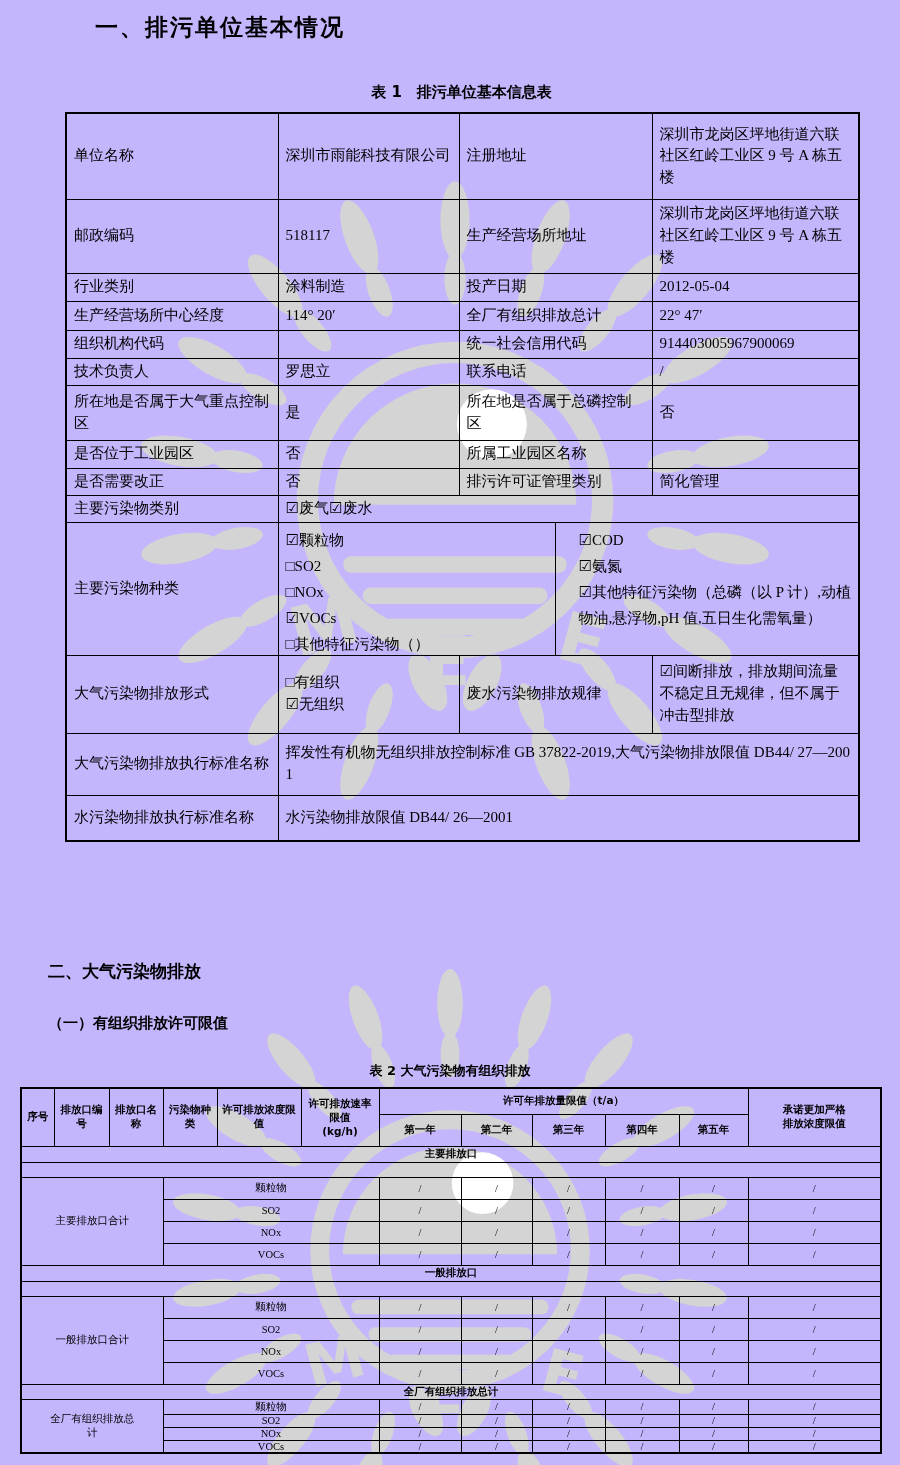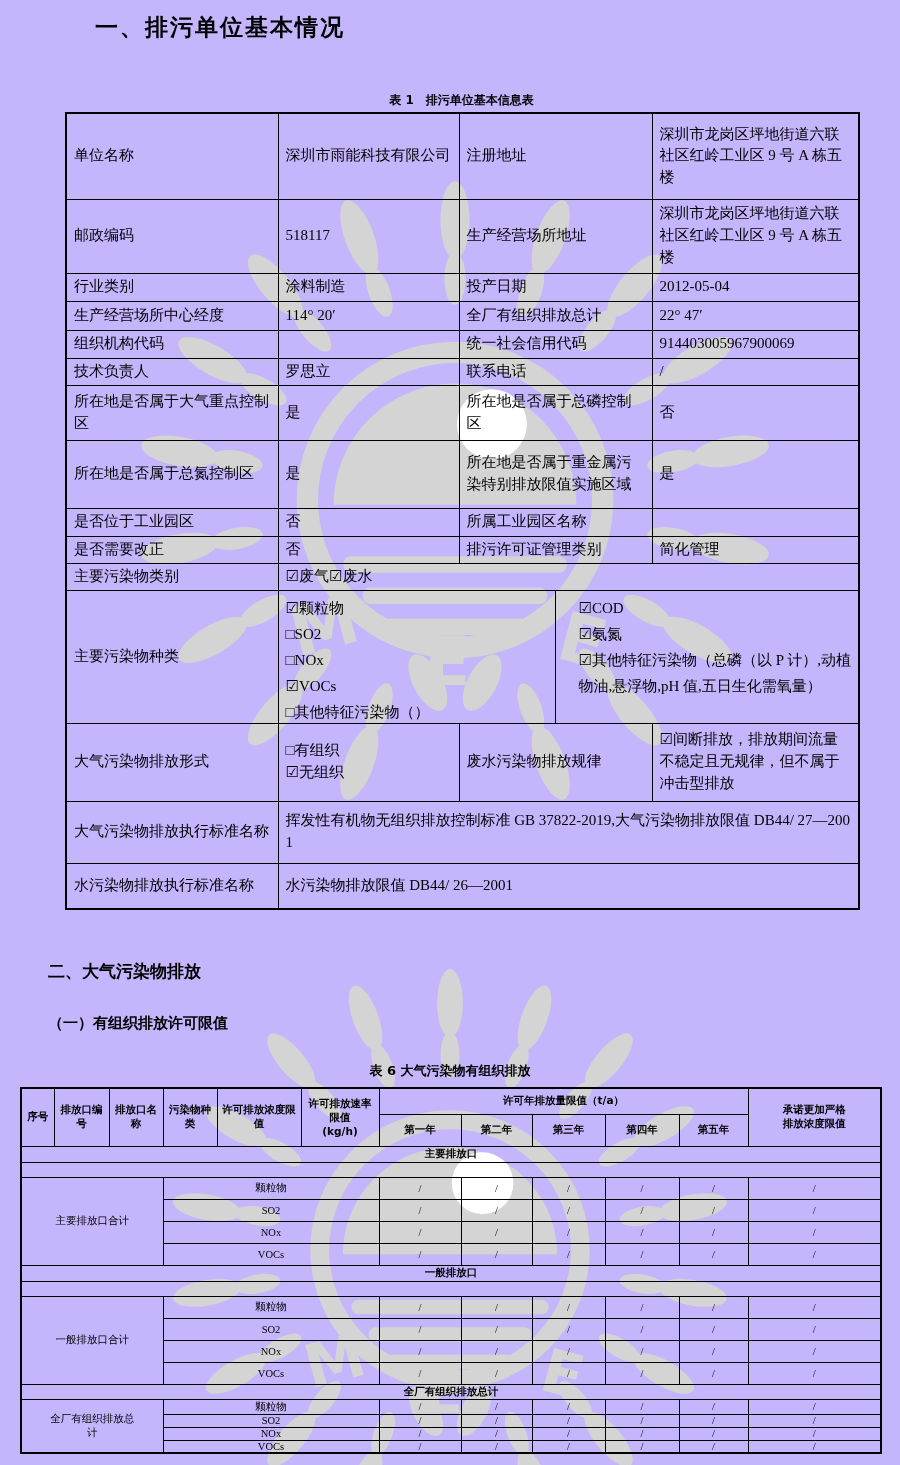--- a/index.html
+++ b/index.html
@@ -3,21 +3,21 @@
 <meta charset="utf-8">
 <style>
   html,body { margin:0; padding:0; background:#fff; }
   .page { position:relative; width:900px; height:1465px; background:#c4b5fd; overflow:hidden;
           font-family:"Liberation Serif","DejaVu Serif",serif; color:#000; }
   .wm { position:absolute; z-index:0; }
   .layer { position:absolute; z-index:1; }
   .hei { font-family:"DejaVu Sans","Liberation Sans",sans-serif; font-weight:bold; }
 
   #main-title { left:95px; top:12px; font-size:23px; letter-spacing:2px; }
-  #t1-caption { left:65px; top:92px; width:793px; text-align:center; font-size:12px; }
+  #t1-caption { left:65px; top:83px; width:793px; text-align:center; font-size:15px; }
   #sec2-title { left:48px; top:960px; font-size:17px; }
   #sec2-sub   { left:48px; top:1014px; font-size:15px; }
   #t2-caption { left:20px; top:1062px; width:860px; text-align:center; font-size:13px; }
 
   table { border-collapse:collapse; table-layout:fixed; background:transparent; }
   .t1 { left:65px; top:112px; width:793px; border:2px solid #000; }
   .t1 td { border:1px solid #000; font-size:15px; line-height:1.45;
            padding:2px 7px; vertical-align:middle; word-break:break-all; }
   .pre { white-space:pre-line; }
   .nopad { padding:0 !important; }
@@ -134,26 +134,20 @@
       <td>罗思立</td>
       <td>联系电话</td>
       <td>/</td>
     </tr>
     <tr style="height:55px">
       <td>所在地是否属于大气重点控制区</td>
       <td>是</td>
       <td>所在地是否属于总磷控制区</td>
       <td>否</td>
     </tr>
-    <tr style="height:68px">
-      <td>所在地是否属于总氮控制区</td>
-      <td>是</td>
-      <td>所在地是否属于重金属污染特别排放限值实施区域</td>
-      <td>是</td>
-    </tr>
     <tr style="height:28px">
       <td>是否位于工业园区</td>
       <td>否</td>
       <td>所属工业园区名称</td>
       <td></td>
     </tr>
     <tr style="height:27px">
       <td>是否需要改正</td>
       <td>否</td>
       <td>排污许可证管理类别</td>
@@ -191,21 +185,21 @@
     </tr>
     <tr style="height:46px">
       <td>水污染物排放执行标准名称</td>
       <td colspan="3">水污染物排放限值 DB44/ 26—2001</td>
     </tr>
   </tbody>
     </table>
 
   <div class="layer hei" id="sec2-title">二、大气污染物排放</div>
   <div class="layer hei" id="sec2-sub">（一）有组织排放许可限值</div>
-  <div class="layer hei" id="t2-caption">表 6 大气污染物有组织排放</div>
+  <div class="layer hei" id="t2-caption">表 2 大气污染物有组织排放</div>
 
   <table class="t2 layer">
     <colgroup>
       <col style="width:33px">
         <col style="width:55px">
         <col style="width:54px">
         <col style="width:54px">
       <col style="width:84px">
         <col style="width:78px">
         <col style="width:82px">

